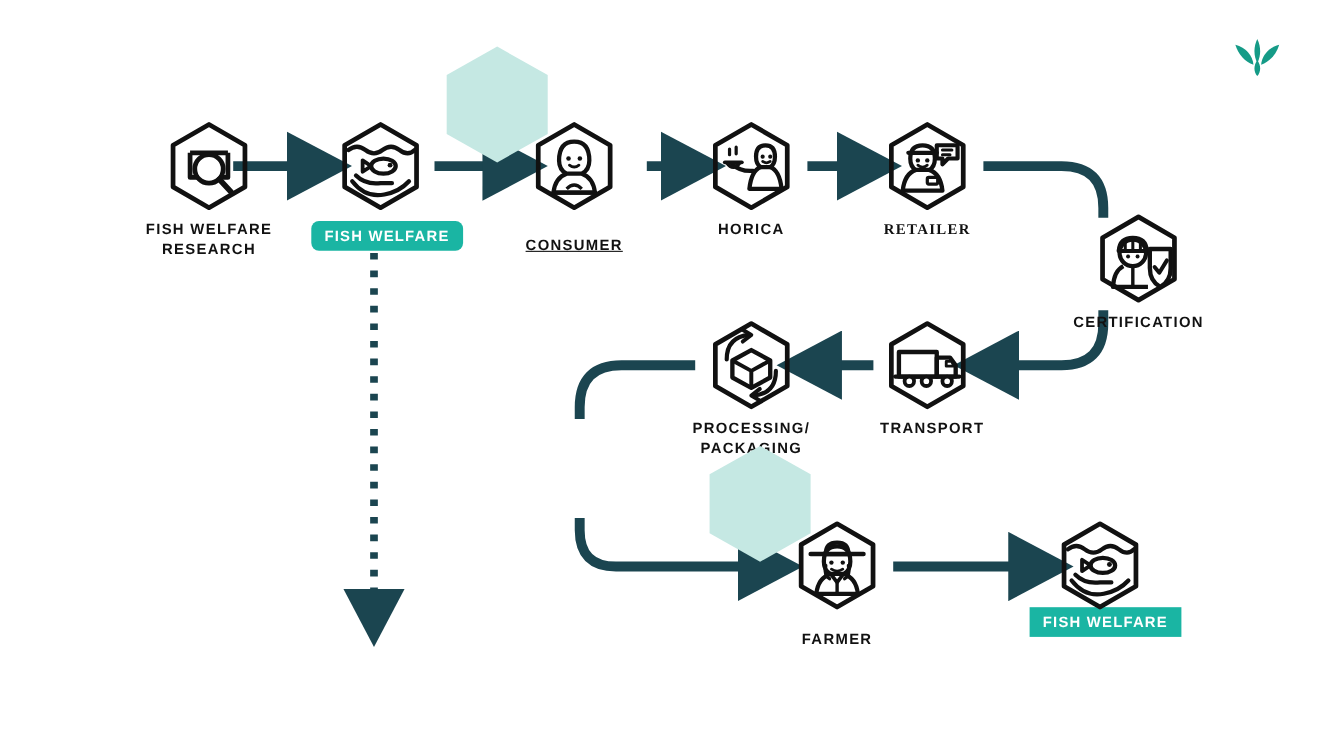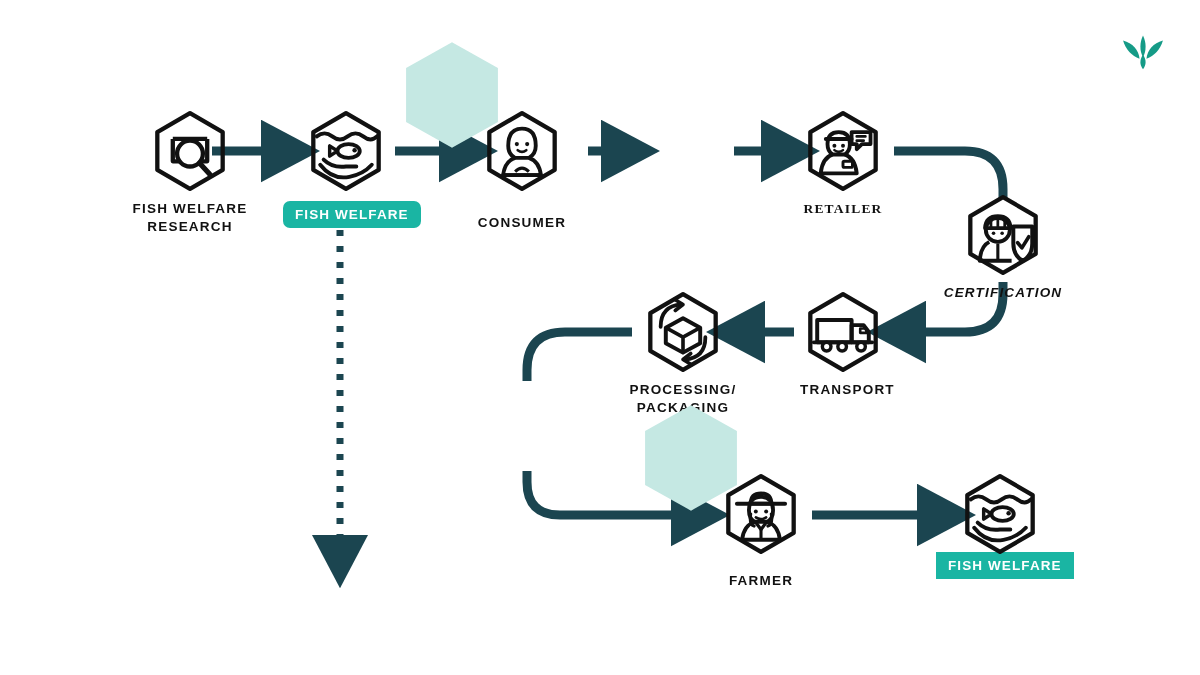--- a/index.html
+++ b/index.html
@@ -123,43 +123,60 @@
         <path d="M50 6 L88 28 L88 72 L50 94 L12 72 L12 28 Z" fill="none" stroke="#111" stroke-width="5" stroke-linejoin="round"></path>
         <path d="M34 44 Q34 24 50 24 Q66 24 66 44 Q66 54 58 58 L42 58 Q34 54 34 44 Z" fill="none" stroke="#111" stroke-width="4.5" stroke-linejoin="round"></path>
         <circle cx="44" cy="42" r="2.4" fill="#111"></circle>
         <circle cx="56" cy="42" r="2.4" fill="#111"></circle>
         <path d="M45 49 Q50 53 55 49" fill="none" stroke="#111" stroke-width="3" stroke-linecap="round"></path>
         <path d="M42 58 Q30 62 28 78 L72 78 Q70 62 58 58" fill="none" stroke="#111" stroke-width="4.5" stroke-linejoin="round"></path>
         <path d="M28 78 L72 78" stroke="#111" stroke-width="4.5" stroke-linecap="round"></path>
         <path d="M42 74 Q50 66 58 74" fill="none" stroke="#111" stroke-width="3.5"></path>
       </svg>
     </div>
-    <div class="label" style="margin-top:7px;">CONSUMER</div>
-  </div>
-
+    <div class="label" style="margin-top:7px;text-decoration:underline;">CONSUMER</div>
+  </div>
+
+  <div class="node" style="left:640px;top:108px;width:86px;">
+    <div class="hexwrap">
+      <svg class="glyph" width="86" height="86" viewBox="0 0 100 100">
+        <path d="M50 6 L88 28 L88 72 L50 94 L12 72 L12 28 Z" fill="none" stroke="#111" stroke-width="5" stroke-linejoin="round"></path>
+        <path d="M55 40 Q55 28 65 28 Q75 28 75 40 Q75 48 70 51 L60 51 Q55 48 55 40 Z" fill="none" stroke="#111" stroke-width="4.5" stroke-linejoin="round"></path>
+        <circle cx="62" cy="40" r="2.2" fill="#111"></circle>
+        <circle cx="70" cy="40" r="2.2" fill="#111"></circle>
+        <path d="M62 45 Q66 48 70 45" fill="none" stroke="#111" stroke-width="2.8" stroke-linecap="round"></path>
+        <path d="M60 51 Q50 55 48 74 L82 74 Q80 55 70 51" fill="none" stroke="#111" stroke-width="4.5" stroke-linejoin="round"></path>
+        <path d="M52 55 Q38 56 30 48" fill="none" stroke="#111" stroke-width="4.5" stroke-linecap="round"></path>
+        <path d="M22 46 L40 46" stroke="#111" stroke-width="4" stroke-linecap="round"></path>
+        <path d="M24 46 Q31 56 38 46" fill="none" stroke="#111" stroke-width="4" stroke-linejoin="round"></path>
+        <path d="M27 32 L27 38 M34 30 L34 37" stroke="#111" stroke-width="3.4" stroke-linecap="round"></path>
+      </svg>
+    </div>
+    <div class="label">HORICA</div>
+  </div>
 
   <div class="node" style="left:800px;top:108px;width:86px;font-family:Liberation Serif, serif;">
     <div class="hexwrap">
       <svg class="glyph" width="86" height="86" viewBox="0 0 100 100">
         <path d="M50 6 L88 28 L88 72 L50 94 L12 72 L12 28 Z" fill="none" stroke="#111" stroke-width="5" stroke-linejoin="round"></path>
         <path d="M32 42 Q32 28 45 28 Q58 28 58 42 Q58 51 52 54 L38 54 Q32 51 32 42 Z" fill="none" stroke="#111" stroke-width="4.5" stroke-linejoin="round"></path>
         <path d="M30 36 L60 36" stroke="#111" stroke-width="4.5" stroke-linecap="round"></path>
         <circle cx="40" cy="44" r="2.3" fill="#111"></circle>
         <circle cx="50" cy="44" r="2.3" fill="#111"></circle>
         <path d="M40 49 Q45 53 50 49" fill="none" stroke="#111" stroke-width="2.9" stroke-linecap="round"></path>
         <path d="M38 54 Q26 58 24 76 L66 76 Q64 58 52 54" fill="none" stroke="#111" stroke-width="4.5" stroke-linejoin="round"></path>
         <rect x="50" y="62" width="11" height="7" rx="1.6" fill="none" stroke="#111" stroke-width="3.4"></rect>
         <path d="M60 28 L82 28 L82 42 L72 42 L66 48 L66 42 L60 42 Z" fill="none" stroke="#111" stroke-width="4.4" stroke-linejoin="round"></path>
         <path d="M66 33 L76 33 M66 38 L74 38" stroke="#111" stroke-width="3.2" stroke-linecap="round"></path>
       </svg>
     </div>
     <div class="label">RETAILER</div>
   </div>
 
-  <div class="node" style="left:900px;top:192px;width:206px;font-style:italic;">
+  <div class="node" style="left:932px;top:192px;width:206px;">
     <div class="hexwrap">
       <svg class="glyph" width="86" height="86" viewBox="0 0 100 100">
         <path d="M50 6 L88 28 L88 72 L50 94 L12 72 L12 28 Z" fill="none" stroke="#111" stroke-width="5" stroke-linejoin="round"></path>
         <circle cx="44" cy="44" r="14" fill="none" stroke="#111" stroke-width="4.5"></circle>
         <path d="M29 42 Q30 28 44 28 Q58 28 59 42 Z" fill="none" stroke="#111" stroke-width="4.3" stroke-linejoin="round"></path>
         <path d="M44 28 L44 42 M36 31 L36 42 M52 31 L52 42" stroke="#111" stroke-width="3.2"></path>
         <circle cx="39" cy="48" r="2.1" fill="#111"></circle>
         <circle cx="49" cy="48" r="2.1" fill="#111"></circle>
         <path d="M34 58 Q24 63 23 80 L60 80" fill="none" stroke="#111" stroke-width="4.5" stroke-linejoin="round"></path>
         <path d="M44 60 L44 78" stroke="#111" stroke-width="3.6"></path>

